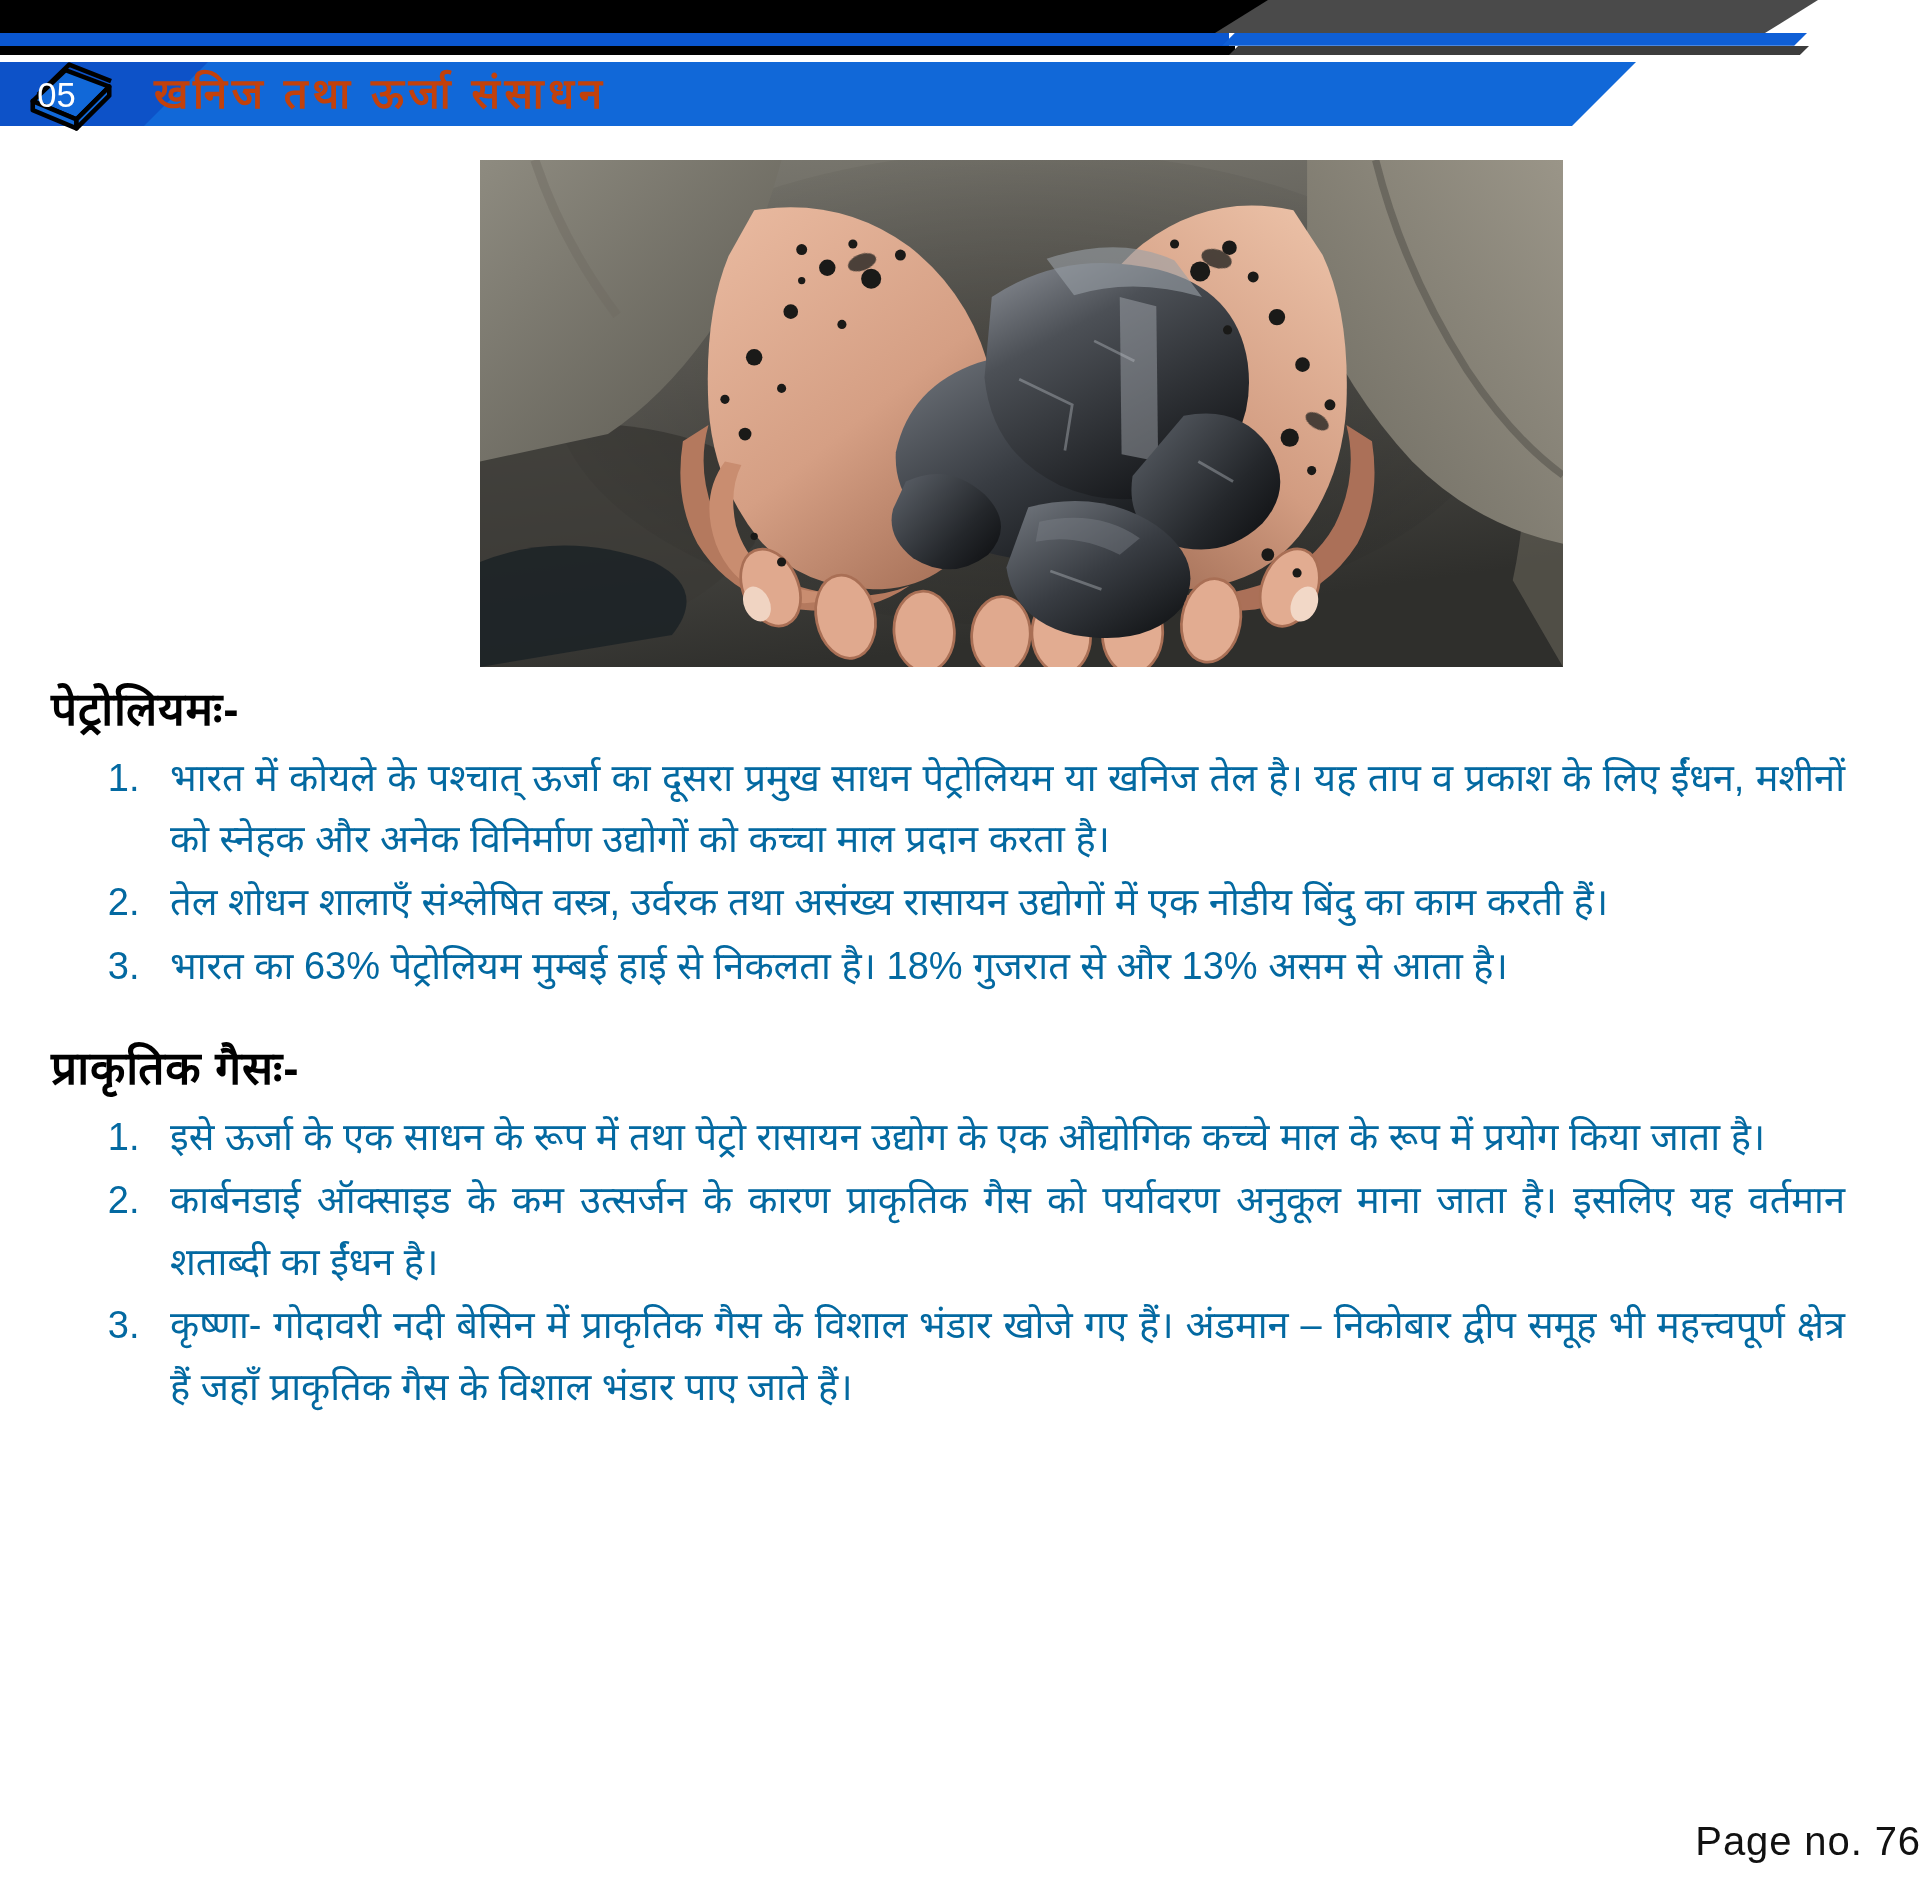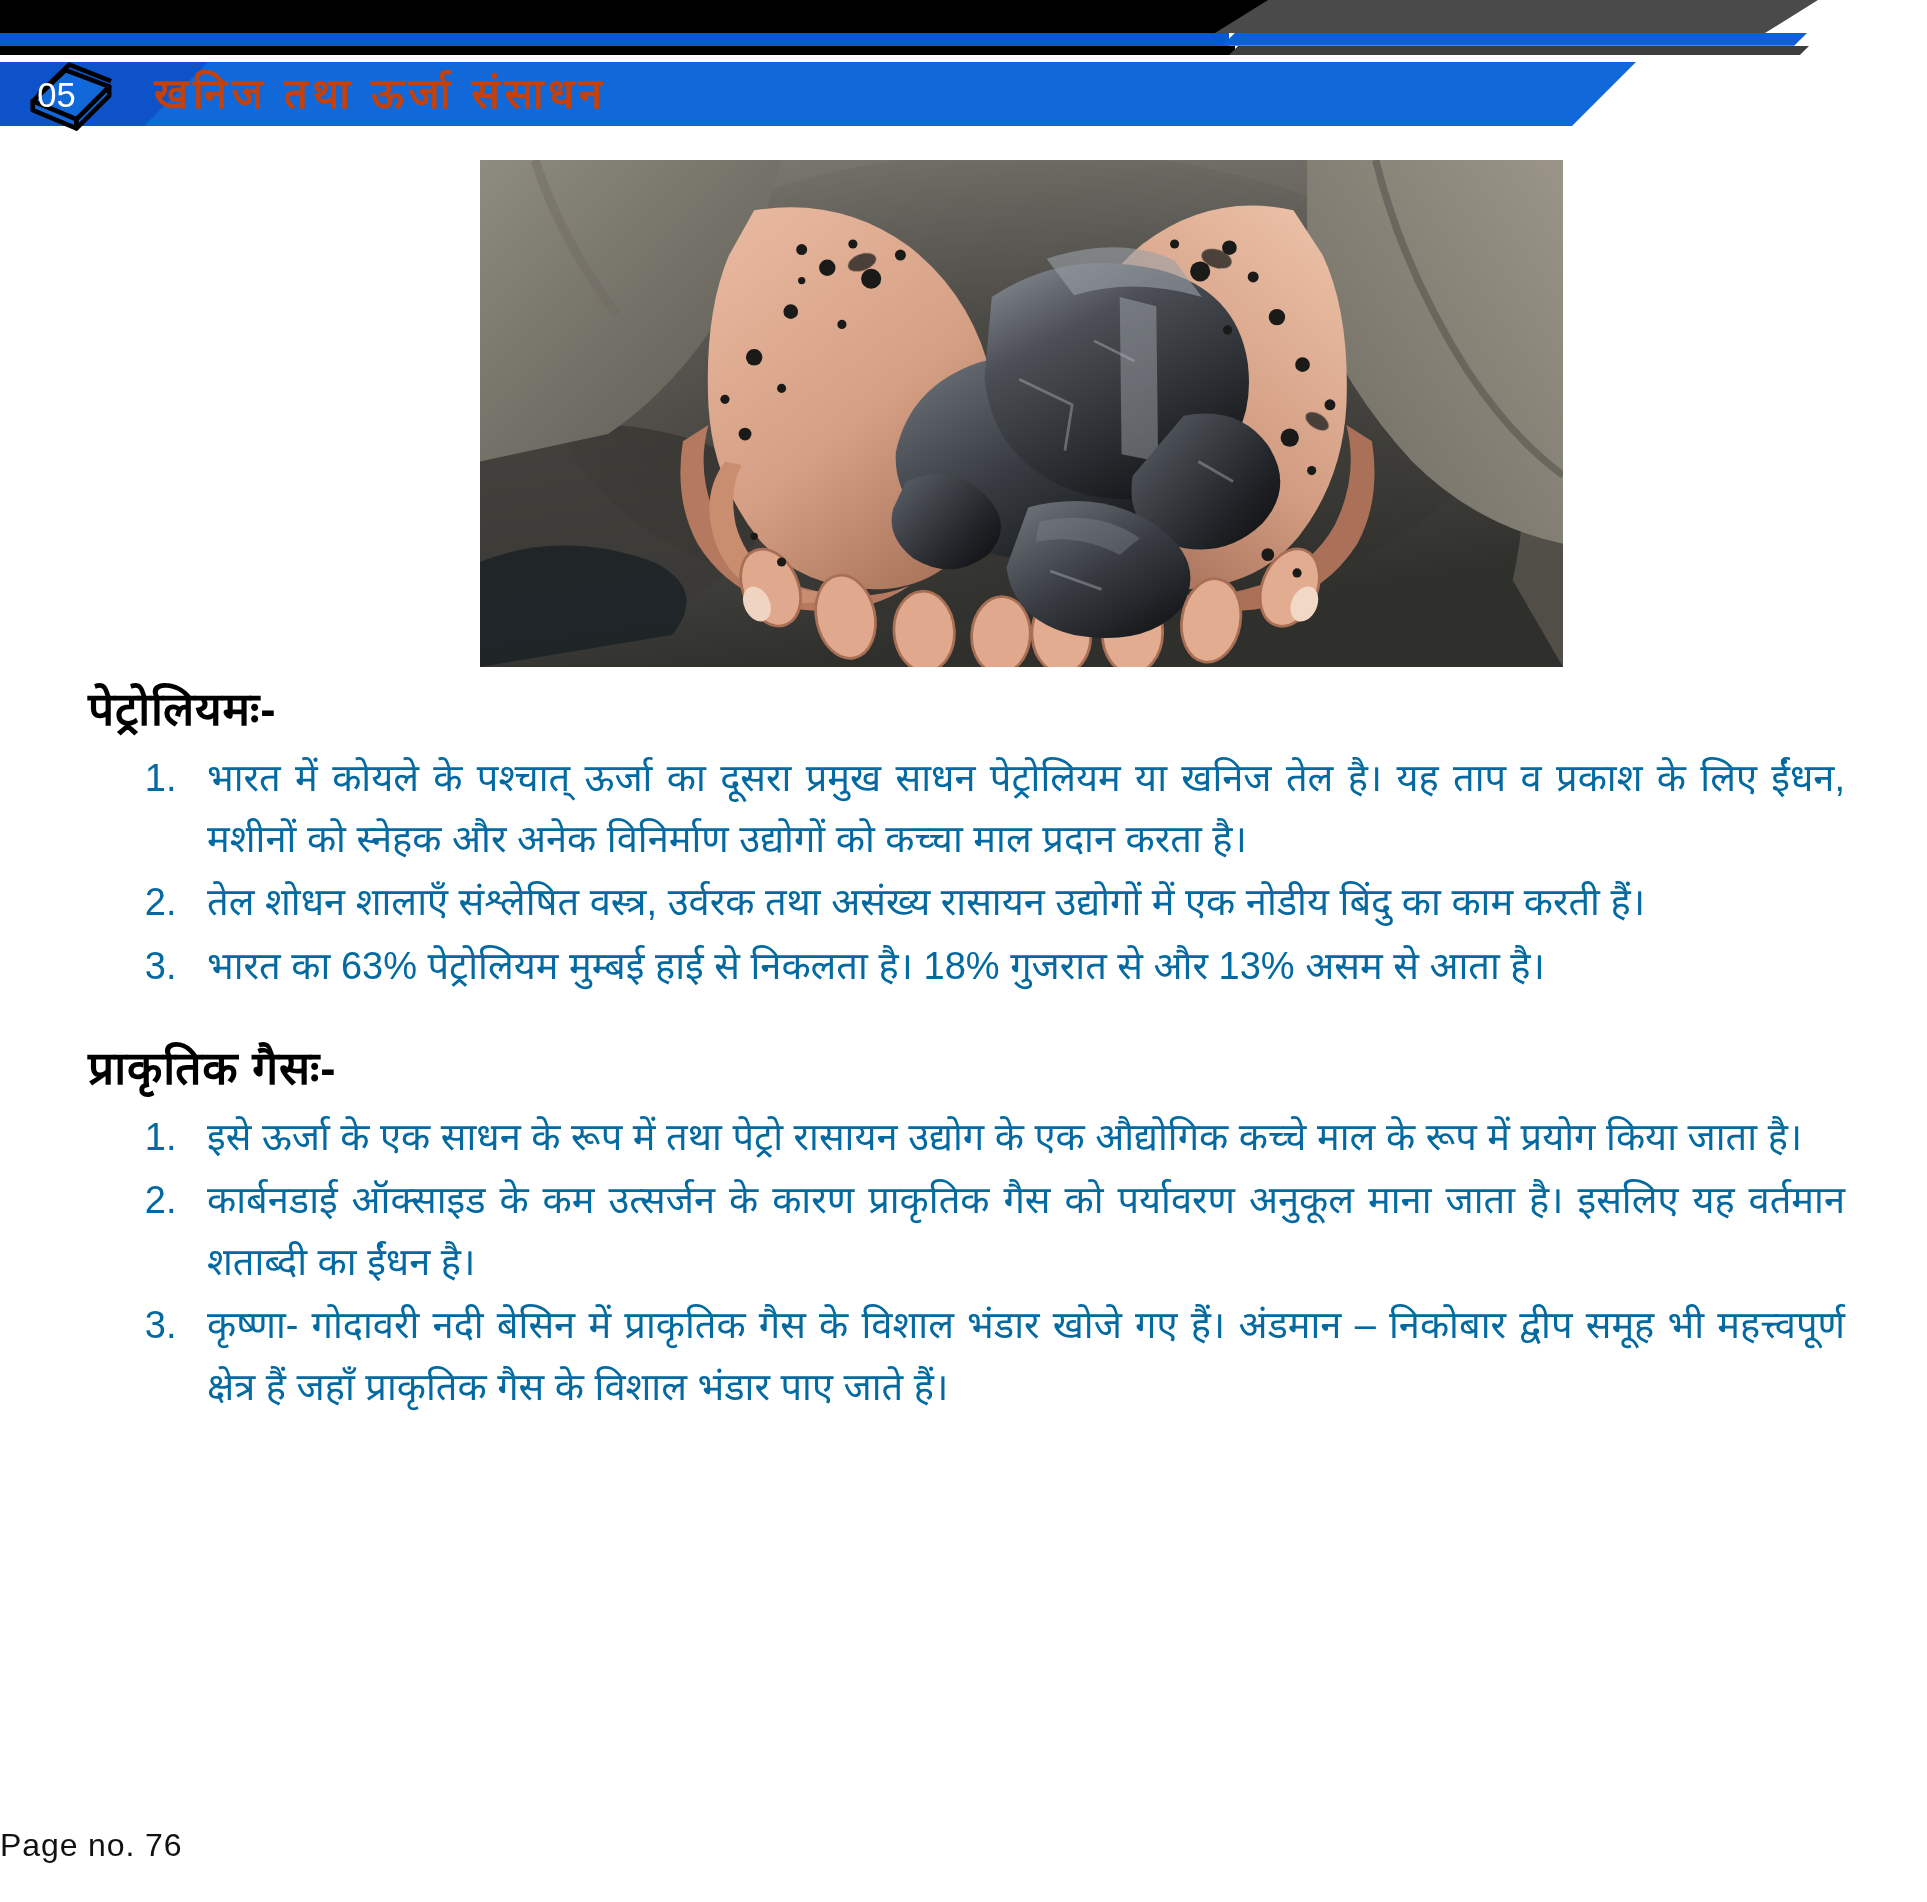--- a/index.html
+++ b/index.html
@@ -118,21 +118,21 @@
     display: block;
     background: #5b5b56;
   }
 
   
   .content {
     position: absolute;
     left: 0;
     top: 681px;
     width: 1927px;
-    padding: 0 82px 0 88px;
+    padding: 0 82px 0 51px;
   }
 
   h2.section-heading {
     margin: 0 0 9.1px 0;
     font-family: "Liberation Sans", "DejaVu Sans", sans-serif;
     font-weight: bold;
     font-size: 46px;
     line-height: 1.25;
     letter-spacing: 0.9px;
     color: #000000;
@@ -162,23 +162,23 @@
     font-size: 38px;
   }
   .li-text { display: inline; }
 
   
   .footer {
     position: absolute;
     left: 0;
     bottom: 38px;
     width: 1921px;
-    text-align: left;
-    font-family: "Liberation Sans", "DejaVu Sans", sans-serif;
-    font-size: 32px;
+    text-align: right;
+    font-family: "Liberation Sans", "DejaVu Sans", sans-serif;
+    font-size: 40px;
     letter-spacing: 0.9px;
     color: #111111;
   }
 </style>
 </head>
 <body>
 
 <div class="header">
   <div class="hdr-black"></div>
   <div class="hdr-gray"></div>

